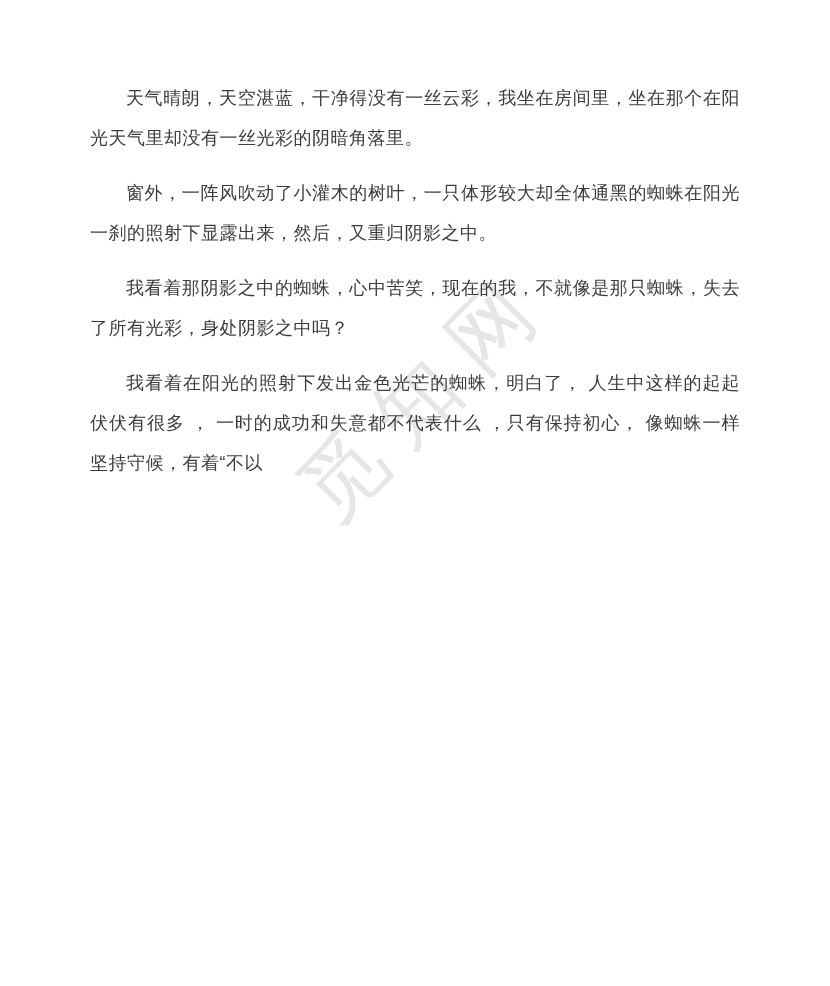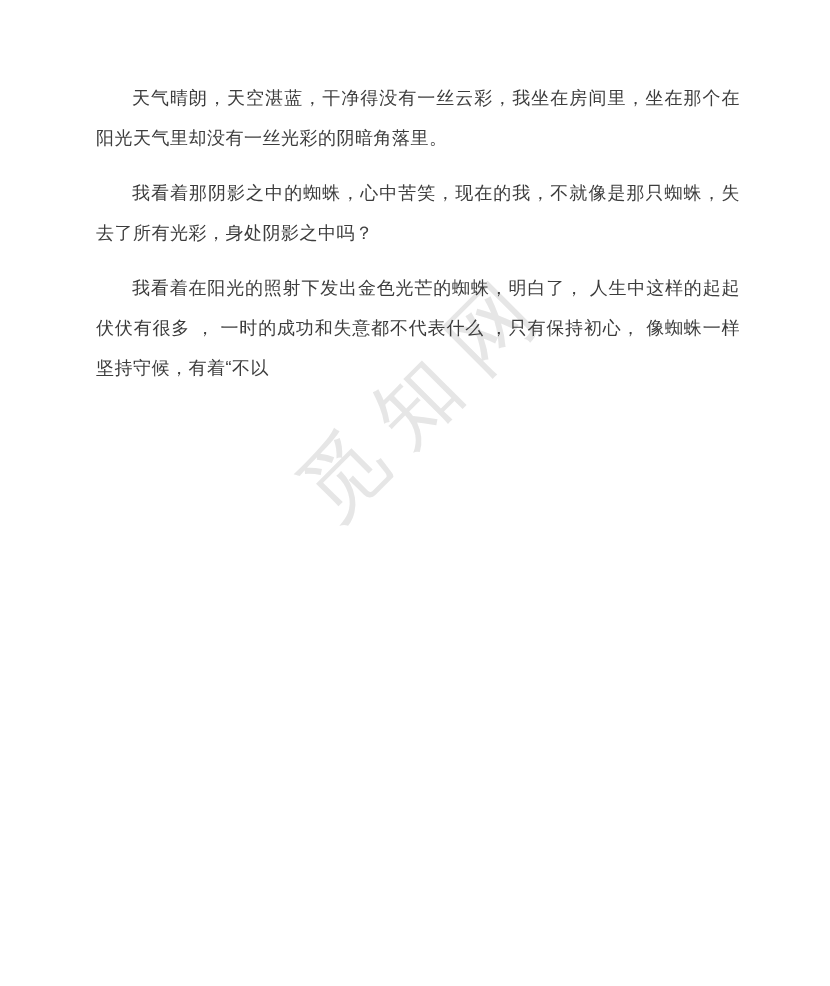--- a/index.html
+++ b/index.html
@@ -33,35 +33,36 @@
     z-index: 1;
     font-weight: 400;
   }
   .content {
     position: relative;
     z-index: 2;
     padding: 78px 90px 0 90px;
     color: #3c3c3c;
   }
   .content p {
-    margin: 0 0 15px 6px;
+    margin: 0 0 15px 0;
     font-size: 18px;
     line-height: 40px;
     text-indent: 2em;
     text-align: justify;
     letter-spacing: 0.5px;
     word-break: break-all;
   }
 </style>
 </head>
 <body>
 
 <div class="page">
 
   <div class="watermark">觅知网</div>
 
   <div class="content">
     <p>天气晴朗，天空湛蓝，干净得没有一丝云彩，我坐在房间里，坐在那个在阳光天气里却没有一丝光彩的阴暗角落里。</p>
+    <p>窗外，一阵风吹动了小灌木的树叶，一只体形较大却全体通黑的蜘蛛在阳光一刹的照射下显露出来，然后，又重归阴影之中。</p>
     <p>我看着那阴影之中的蜘蛛，心中苦笑，现在的我，不就像是那只蜘蛛，失去了所有光彩，身处阴影之中吗？</p>
     <p>我看着在阳光的照射下发出金色光芒的蜘蛛，明白了， 人生中这样的起起伏伏有很多 ， 一时的成功和失意都不代表什么 ，只有保持初心， 像蜘蛛一样坚持守候，有着“不以</p>
   </div>
 
 </div>
 
 </body></html>

